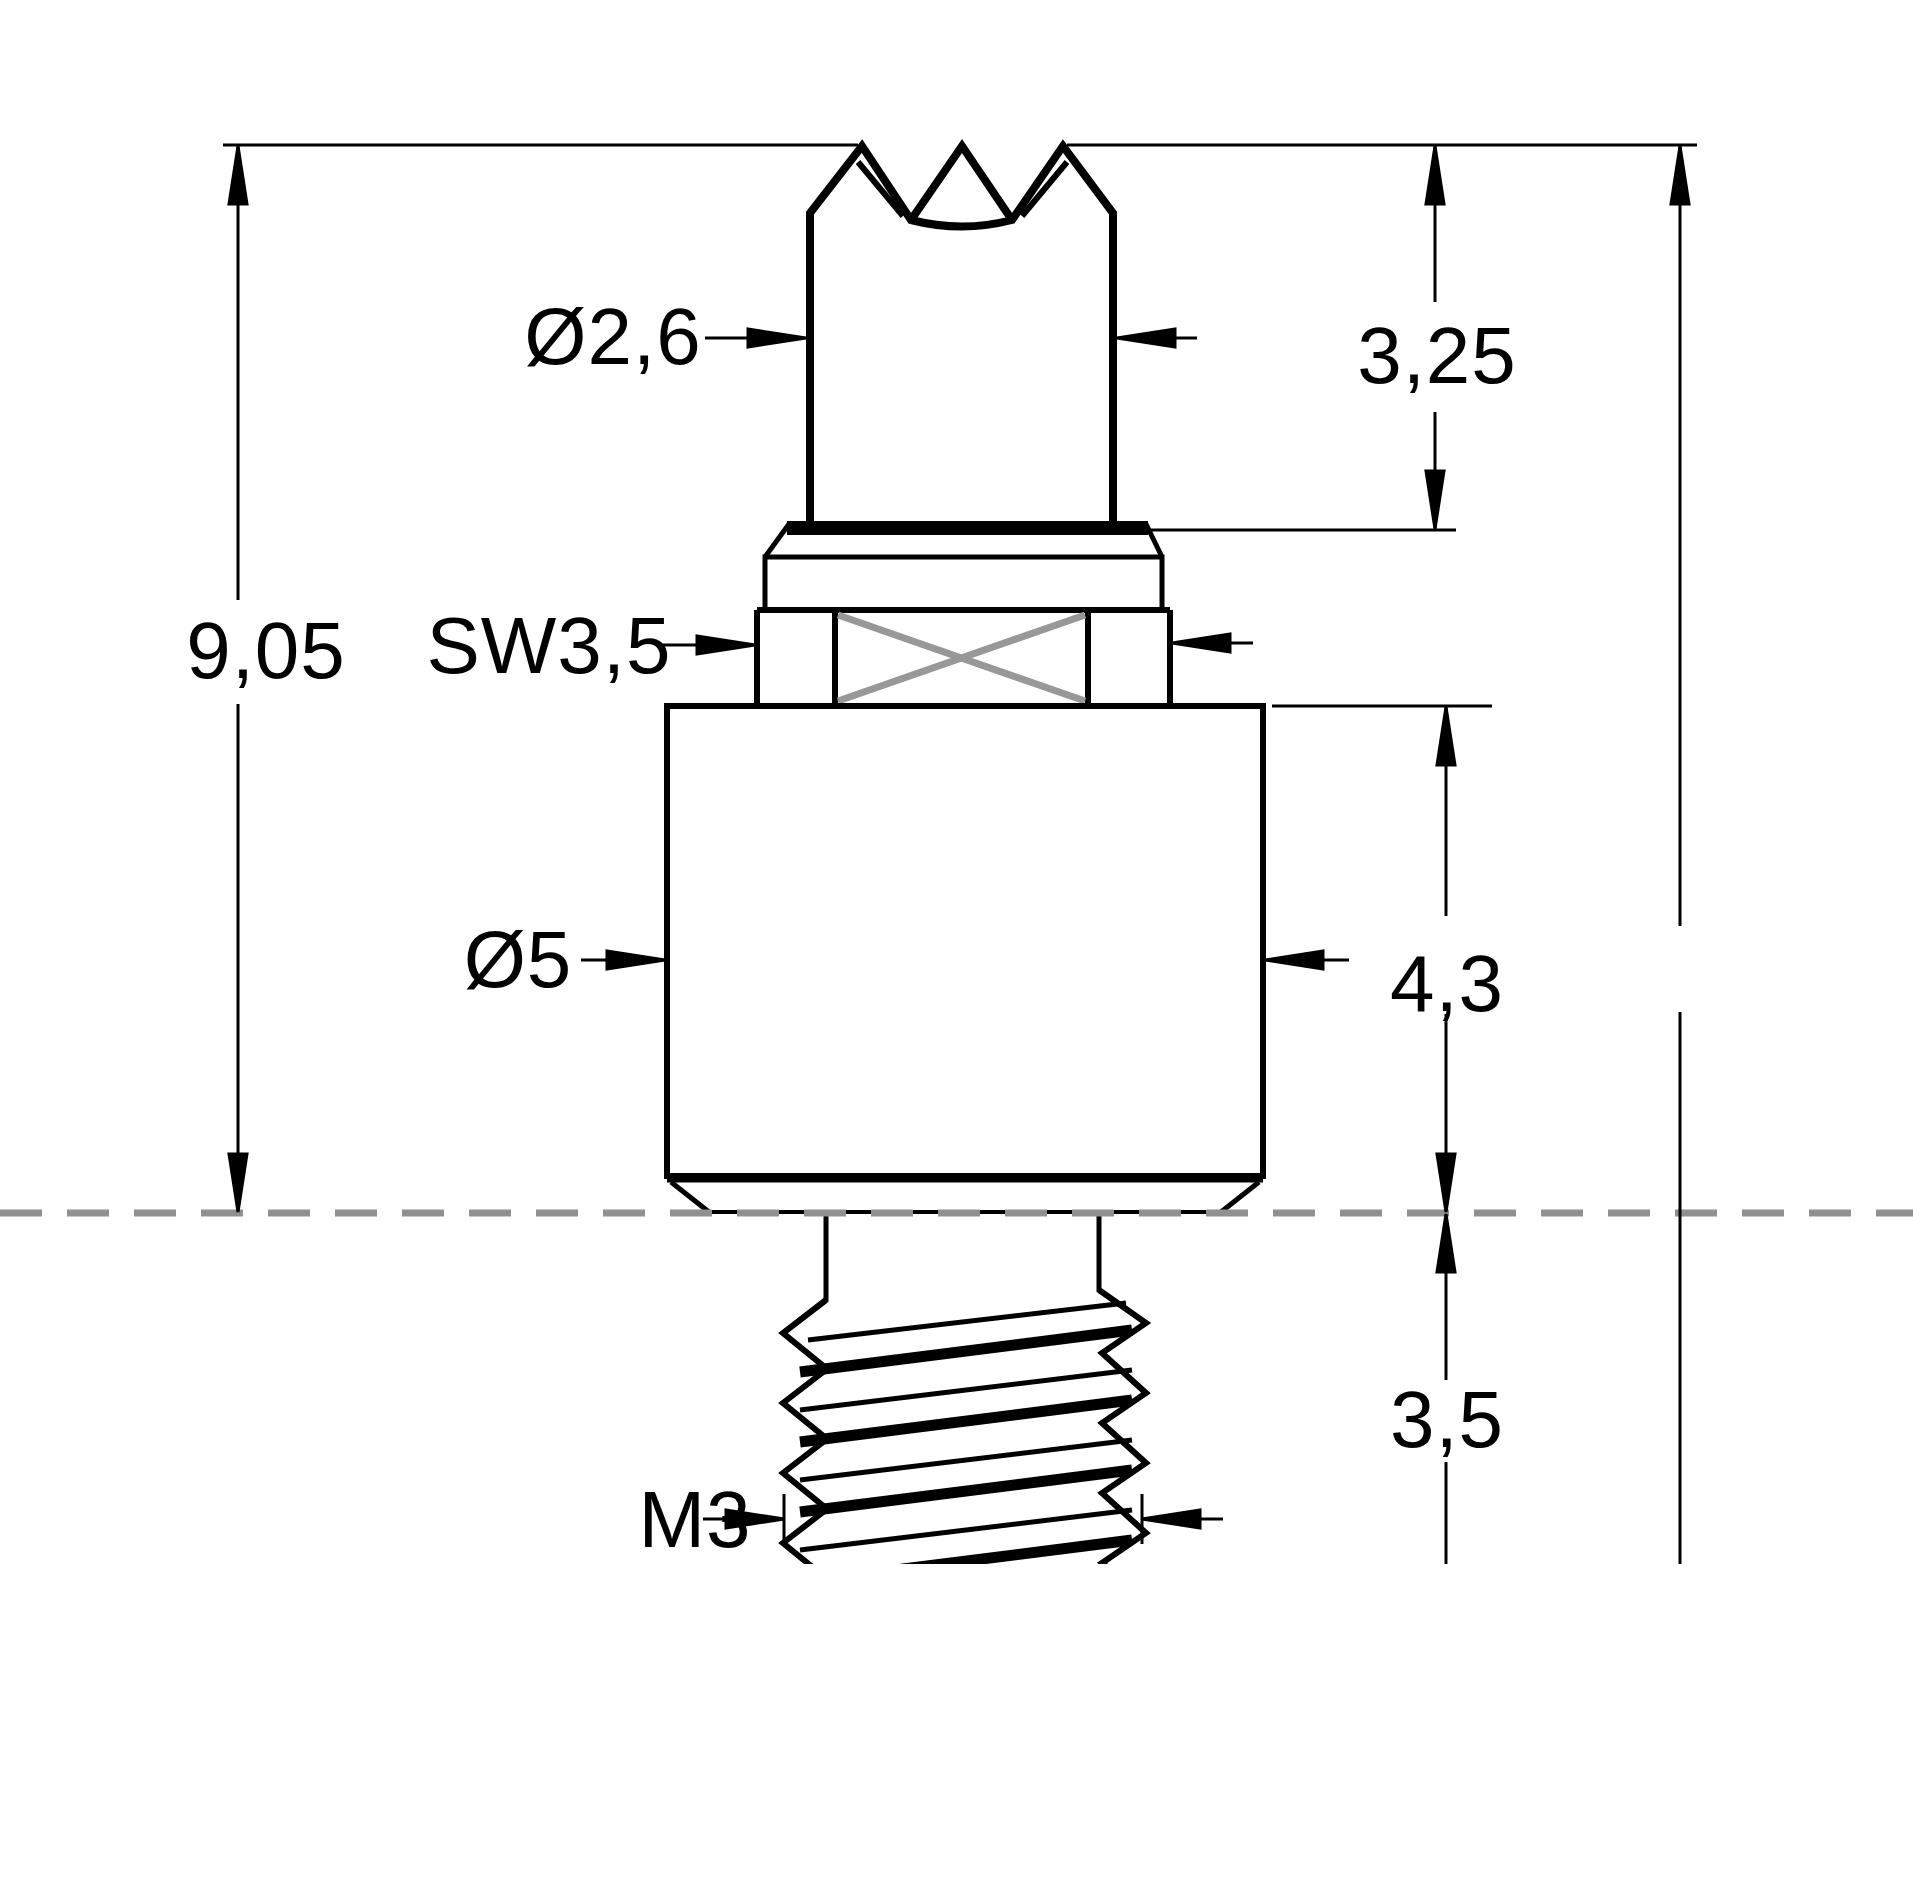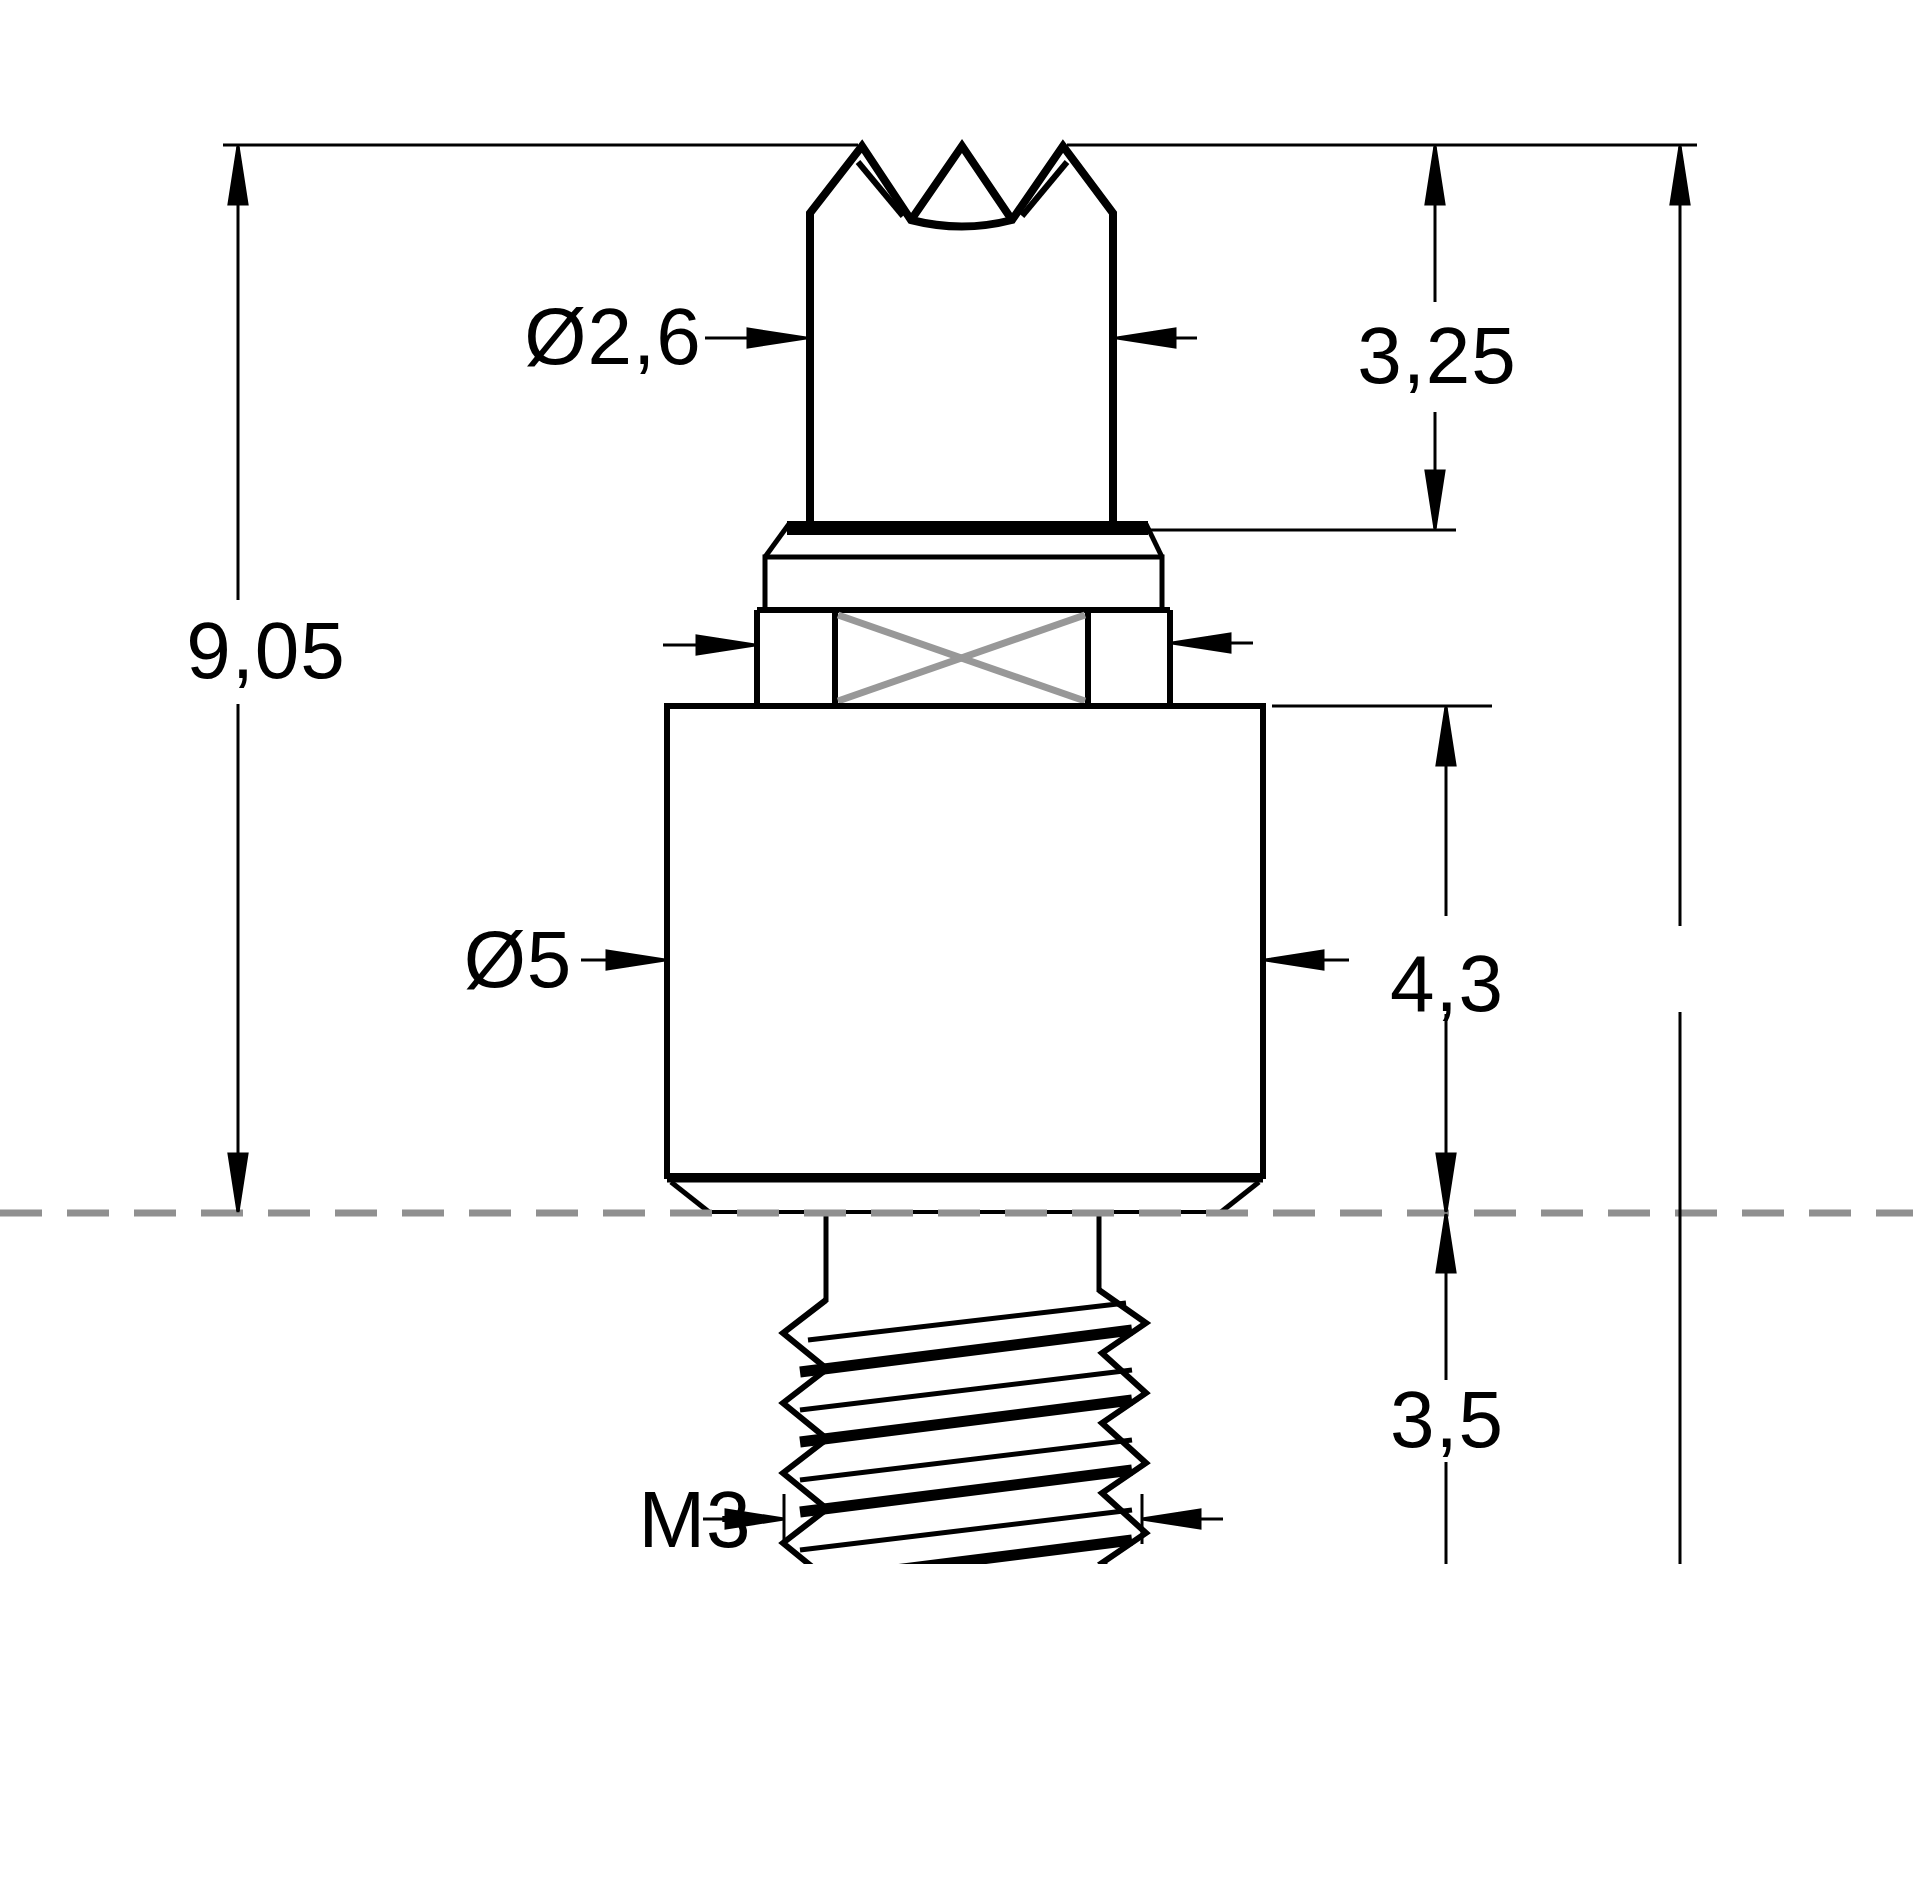--- a/index.html
+++ b/index.html
@@ -145,20 +145,21 @@
       <path d="M1198,1519 H1223" fill="none"></path>
     </g>
   </svg>
 
   <div class="dim-label" style="left:613px; top:337px;">Ø2,6</div>
 
   <div class="dim-label" style="left:1437px; top:356px;">3,25</div>
 
   <div class="dim-label" style="left:240px; top:651px;margin-left:26px;">9,05</div>
 
+  <div class="dim-label" style="left:549px; top:646px;">SW3,5</div>
 
   <div class="dim-label" style="left:518px; top:960px;">Ø5</div>
 
   <div class="dim-label" style="left:1447px; top:964px;margin-top:20px;">4,3</div>
 
 
   <div class="dim-label" style="left:656px; top:1520px;margin-left:39px;">M3</div>
 
   <div class="dim-label" style="left:1447px; top:1420px;text-align:center;">3,5</div>
 

